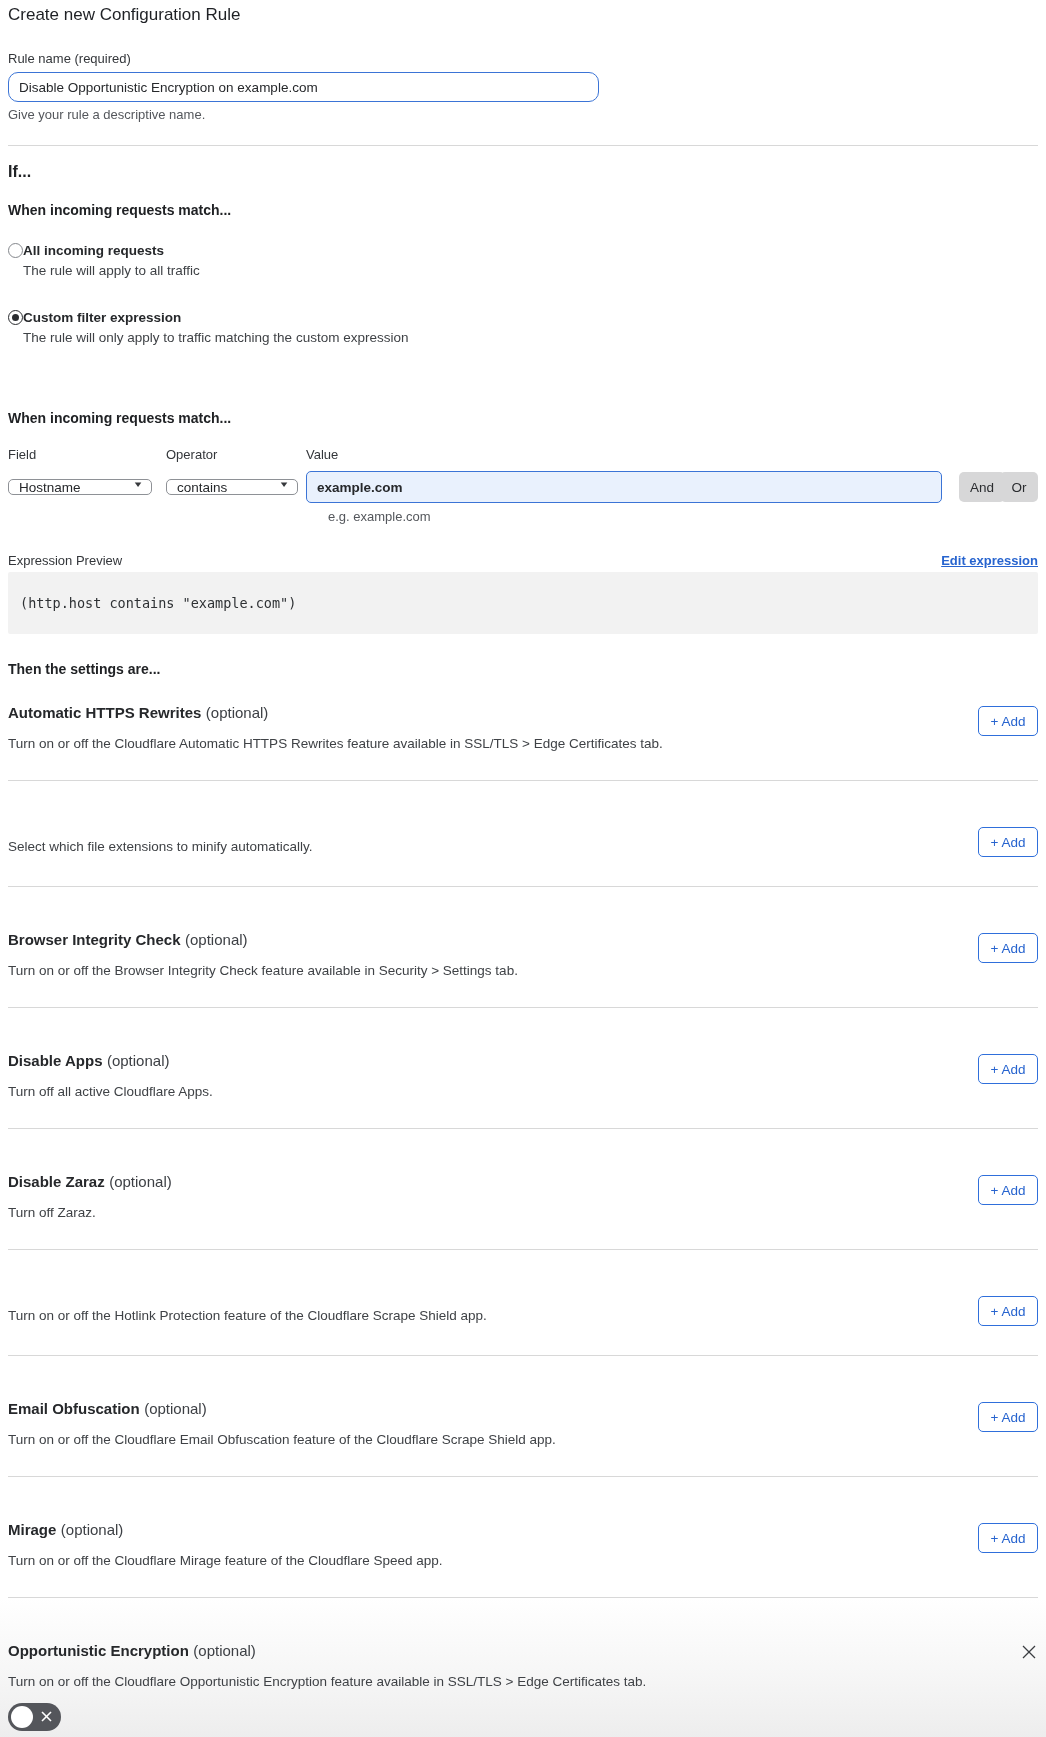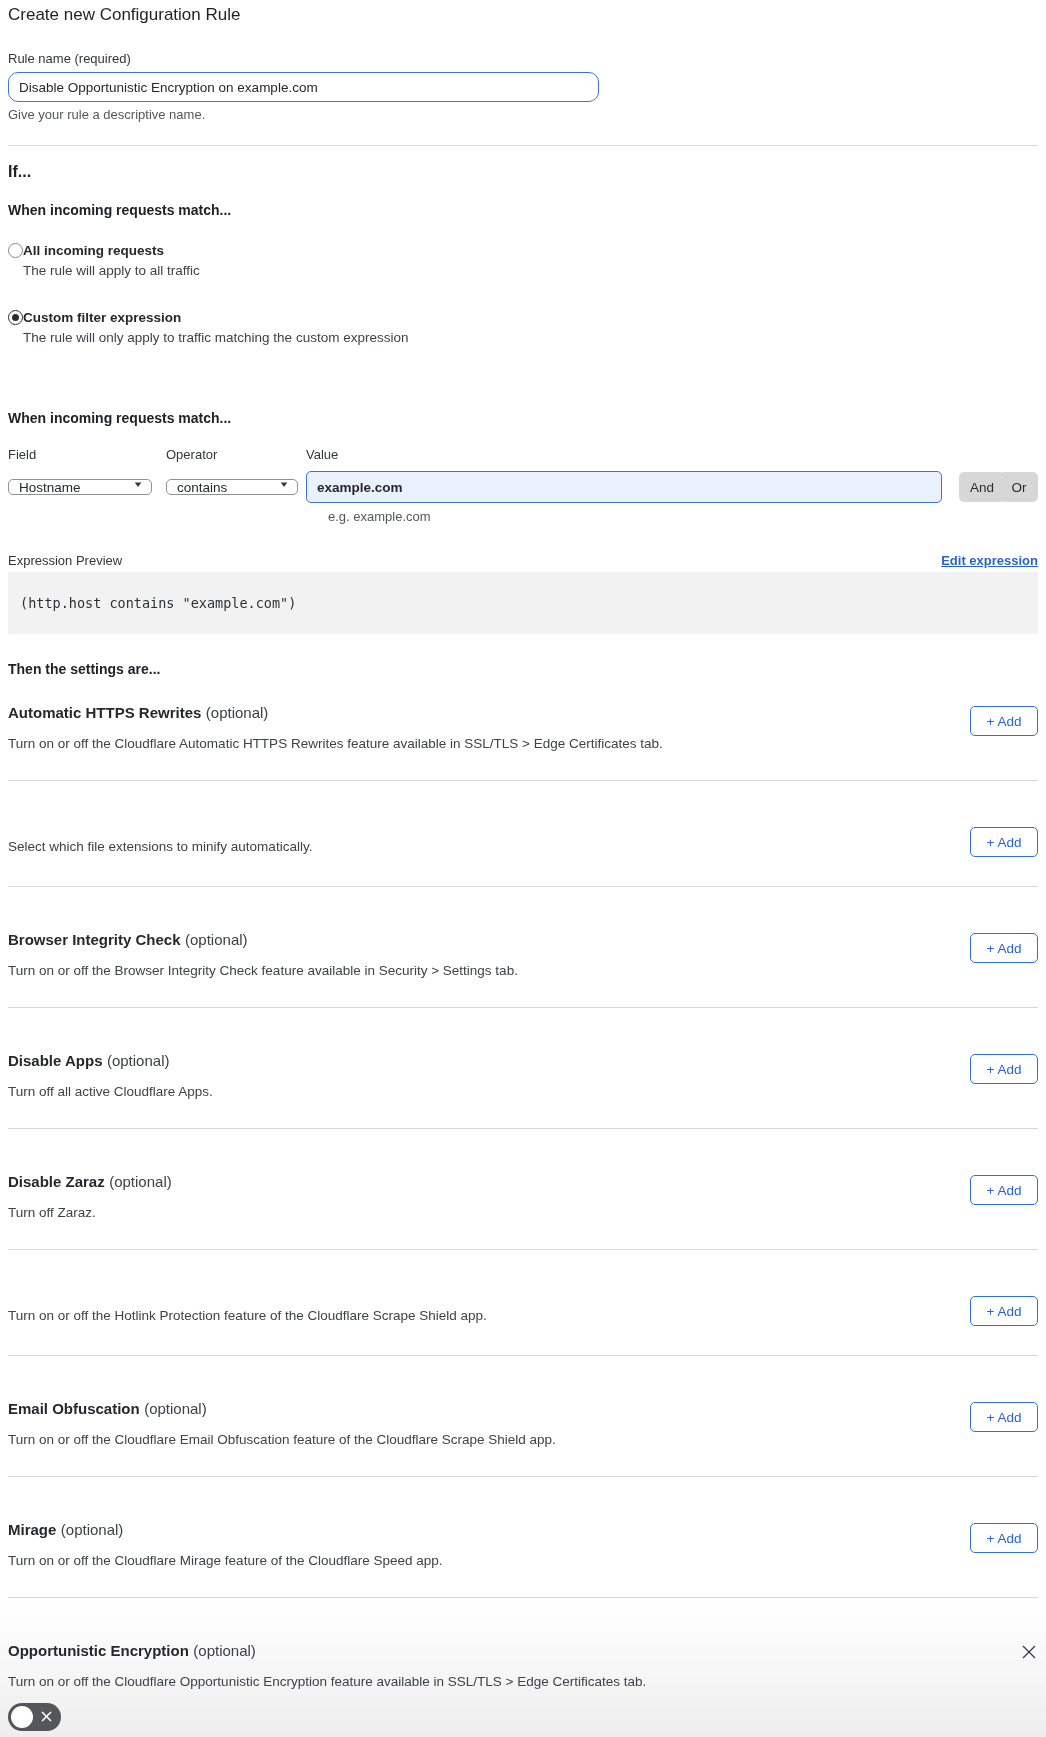--- a/index.html
+++ b/index.html
@@ -87,21 +87,21 @@
   .setting { display:flex; align-items:flex-start; padding:44px 0 29px 0; border-bottom:1px solid #d8d8d8; }
   .setting.first { padding-top:26px; }
   .setting.last  { border-bottom:none; padding-bottom:0;
     background:linear-gradient(180deg, #ffffff 0%, #f6f6f6 55%, #ededed 100%);
     margin:0 -8px; padding-left:8px; padding-right:8px; height:141px; }
   .setting-texts { flex:1; }
   .setting-title { font-size:15px; font-weight:bold; color:#26282b; line-height:18px; display:inline; }
   .setting-optional { font-size:15px; font-weight:normal; color:#3d4045; }
   .setting-desc { margin-top:14px; font-size:13.5px; color:#3f4246; line-height:15px; }
   .add-btn {
-    flex:none; width:68px; height:30px; margin-top:2px;
+    flex:none; width:60px; height:30px; margin-top:2px;
     background:#fff; border:1px solid #2f6fdb; border-radius:5px;
     color:#2764cf; font-family:"Liberation Sans", sans-serif; font-size:13.5px;
     cursor:pointer;
   }
   .close-btn { flex:none; width:18px; height:18px; margin-top:2px; background:none; border:none; cursor:pointer; padding:0; }
   .toggle {
     margin-top:14px; width:53px; height:28px; border-radius:14px; background:#54565b;
     border:none; position:relative; cursor:pointer; display:block; padding:0;
   }
   .toggle .knob {

